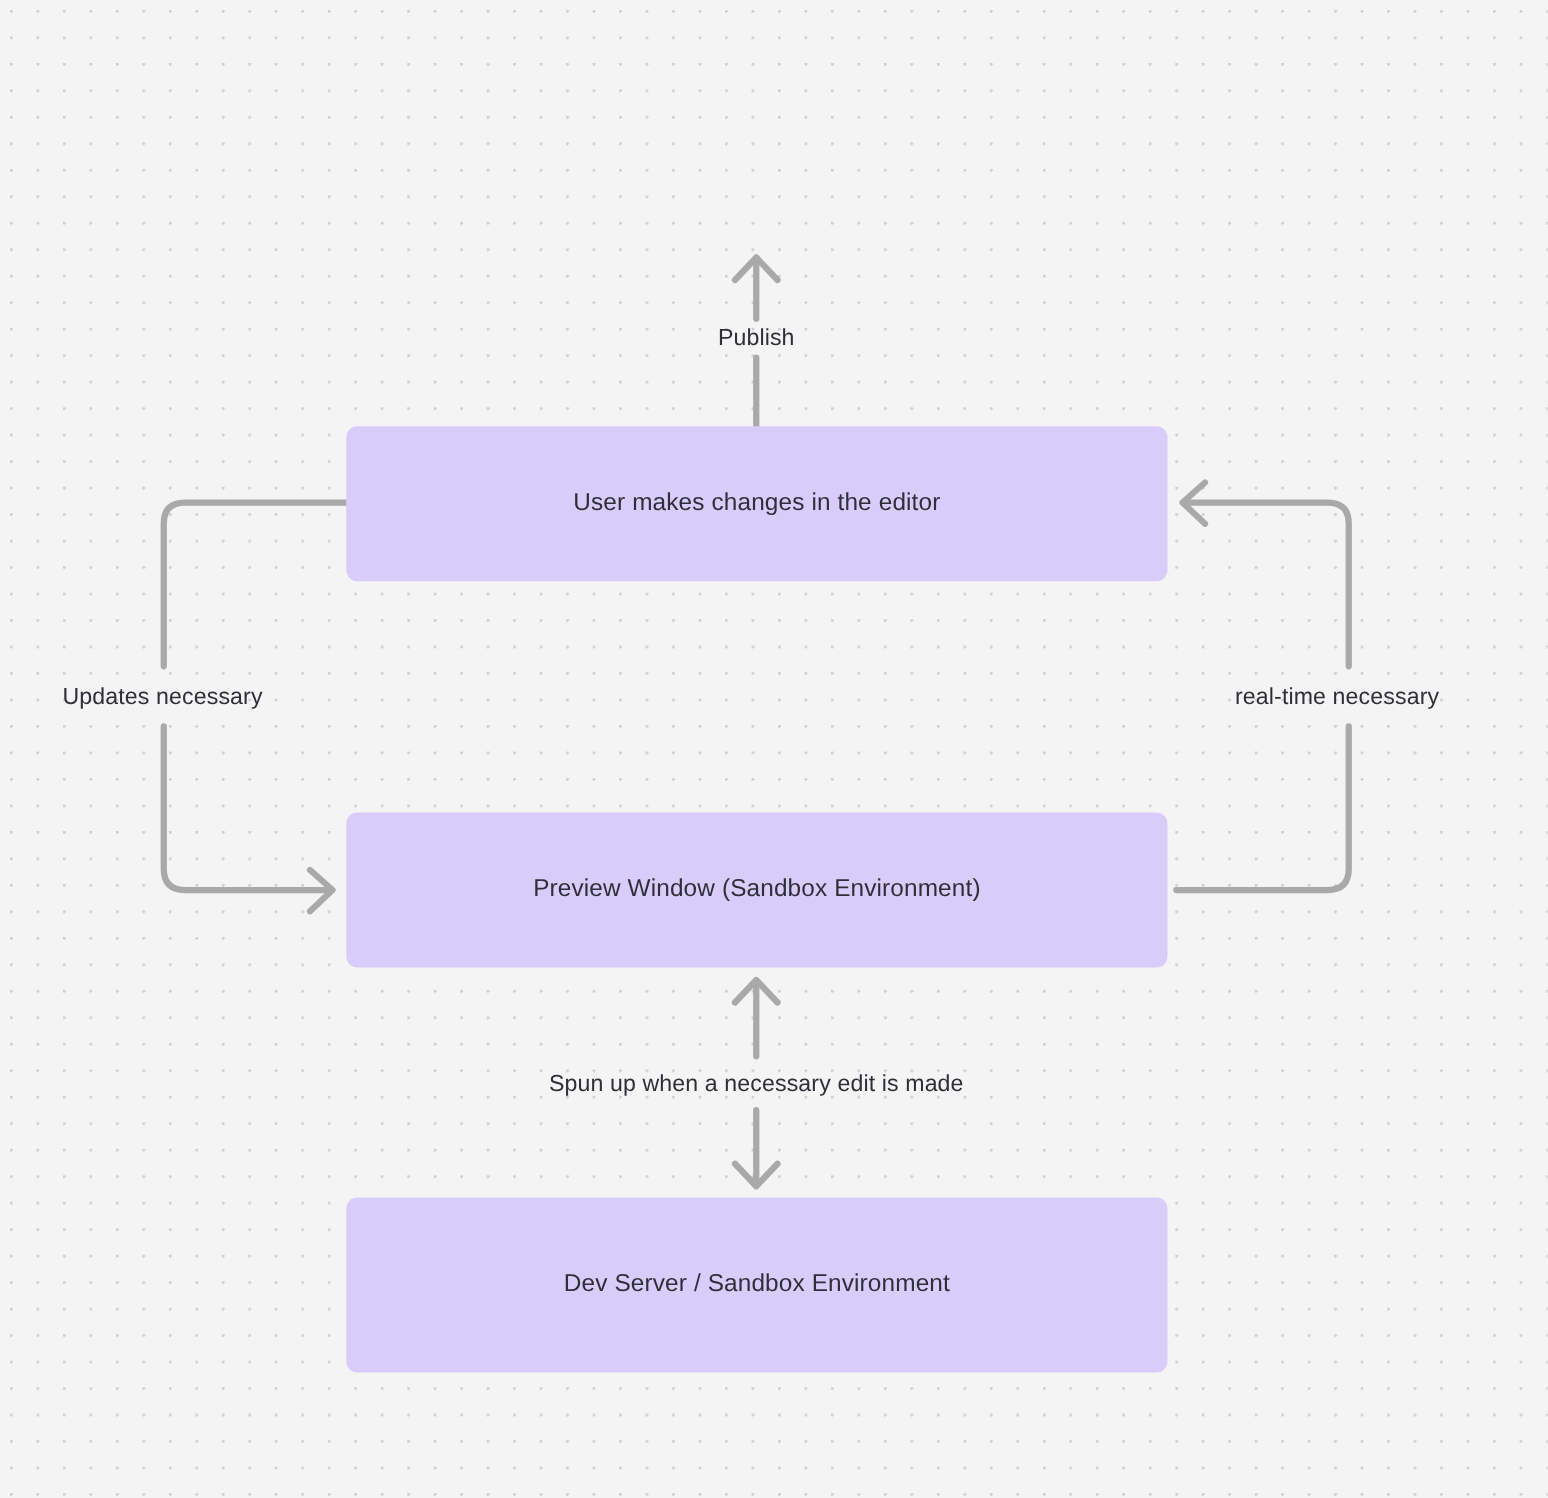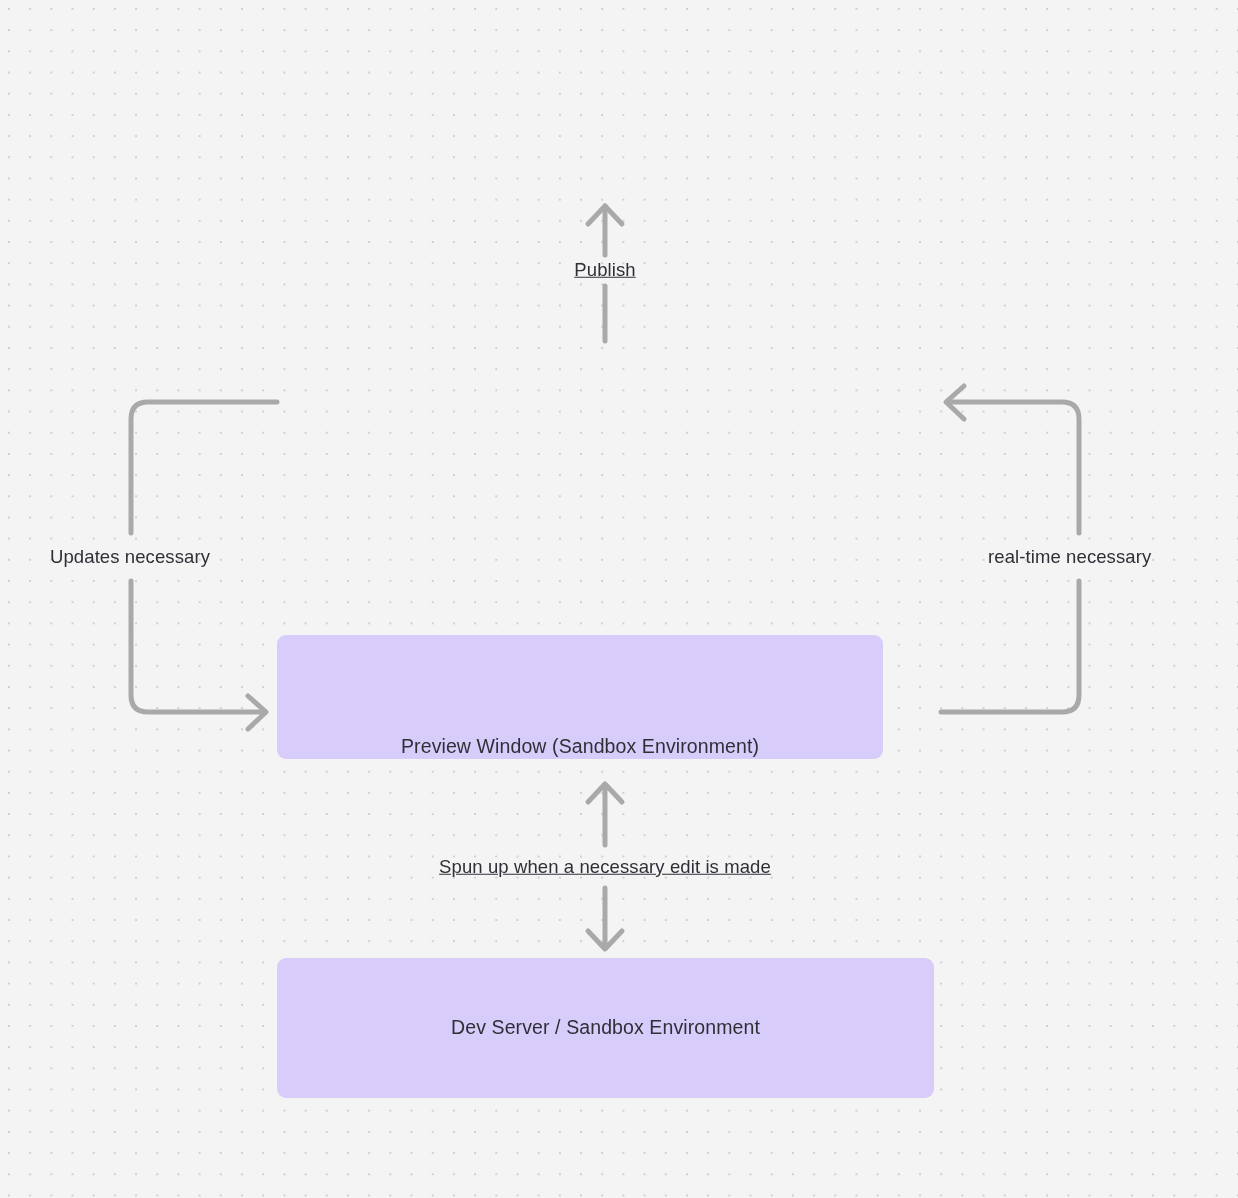--- a/index.html
+++ b/index.html
@@ -51,21 +51,20 @@
     position: absolute;
     font-size: 18.5px;
     color: #2f3037;
     letter-spacing: 0.1px;
     white-space: nowrap;
     background-color: transparent;
     line-height: 1;
   }
   .edge-label.center {
     transform: translate(-50%, -50%);
-    text-decoration: underline;
   }
 </style>
 </head>
 <body>
 
 <div id="canvas">
 
   <svg class="edges-layer" width="1238" height="1198" viewBox="0 0 1238 1198" xmlns="http://www.w3.org/2000/svg">
 
     <g>
@@ -88,22 +87,25 @@
 
     <g>
       <path d="M 605 845 L 605 788" stroke="#a9a9a9" stroke-width="5" fill="none" stroke-linecap="round"></path>
       <path d="M 588 802 L 605 784 L 622 802" stroke="#a9a9a9" stroke-width="5" fill="none" stroke-linecap="round" stroke-linejoin="round"></path>
       <path d="M 605 888 L 605 945" stroke="#a9a9a9" stroke-width="5" fill="none" stroke-linecap="round"></path>
       <path d="M 588 931 L 605 949 L 622 931" stroke="#a9a9a9" stroke-width="5" fill="none" stroke-linecap="round" stroke-linejoin="round"></path>
     </g>
   </svg>
 
 
+  <div class="node" style="left:277px; top:341px; width:657px; height:124px;">
+    <span class="node-label">User makes changes in the editor</span>
+  </div>
 
-  <div class="node" style="left:277px; top:635px; width:606px; height:124px;align-items:flex-end;">
+  <div class="node" style="left:277px; top:650px; width:657px; height:124px;">
     <span class="node-label">Preview Window (Sandbox Environment)</span>
   </div>
 
   <div class="node" style="left:277px; top:958px; width:657px; height:140px;">
     <span class="node-label">Dev Server / Sandbox Environment</span>
   </div>
 
   <div class="edge-label center" style="left:605px; top:270px;">Publish</div>
 
   <div class="edge-label" style="left:50px; top:548px;">Updates necessary</div>

